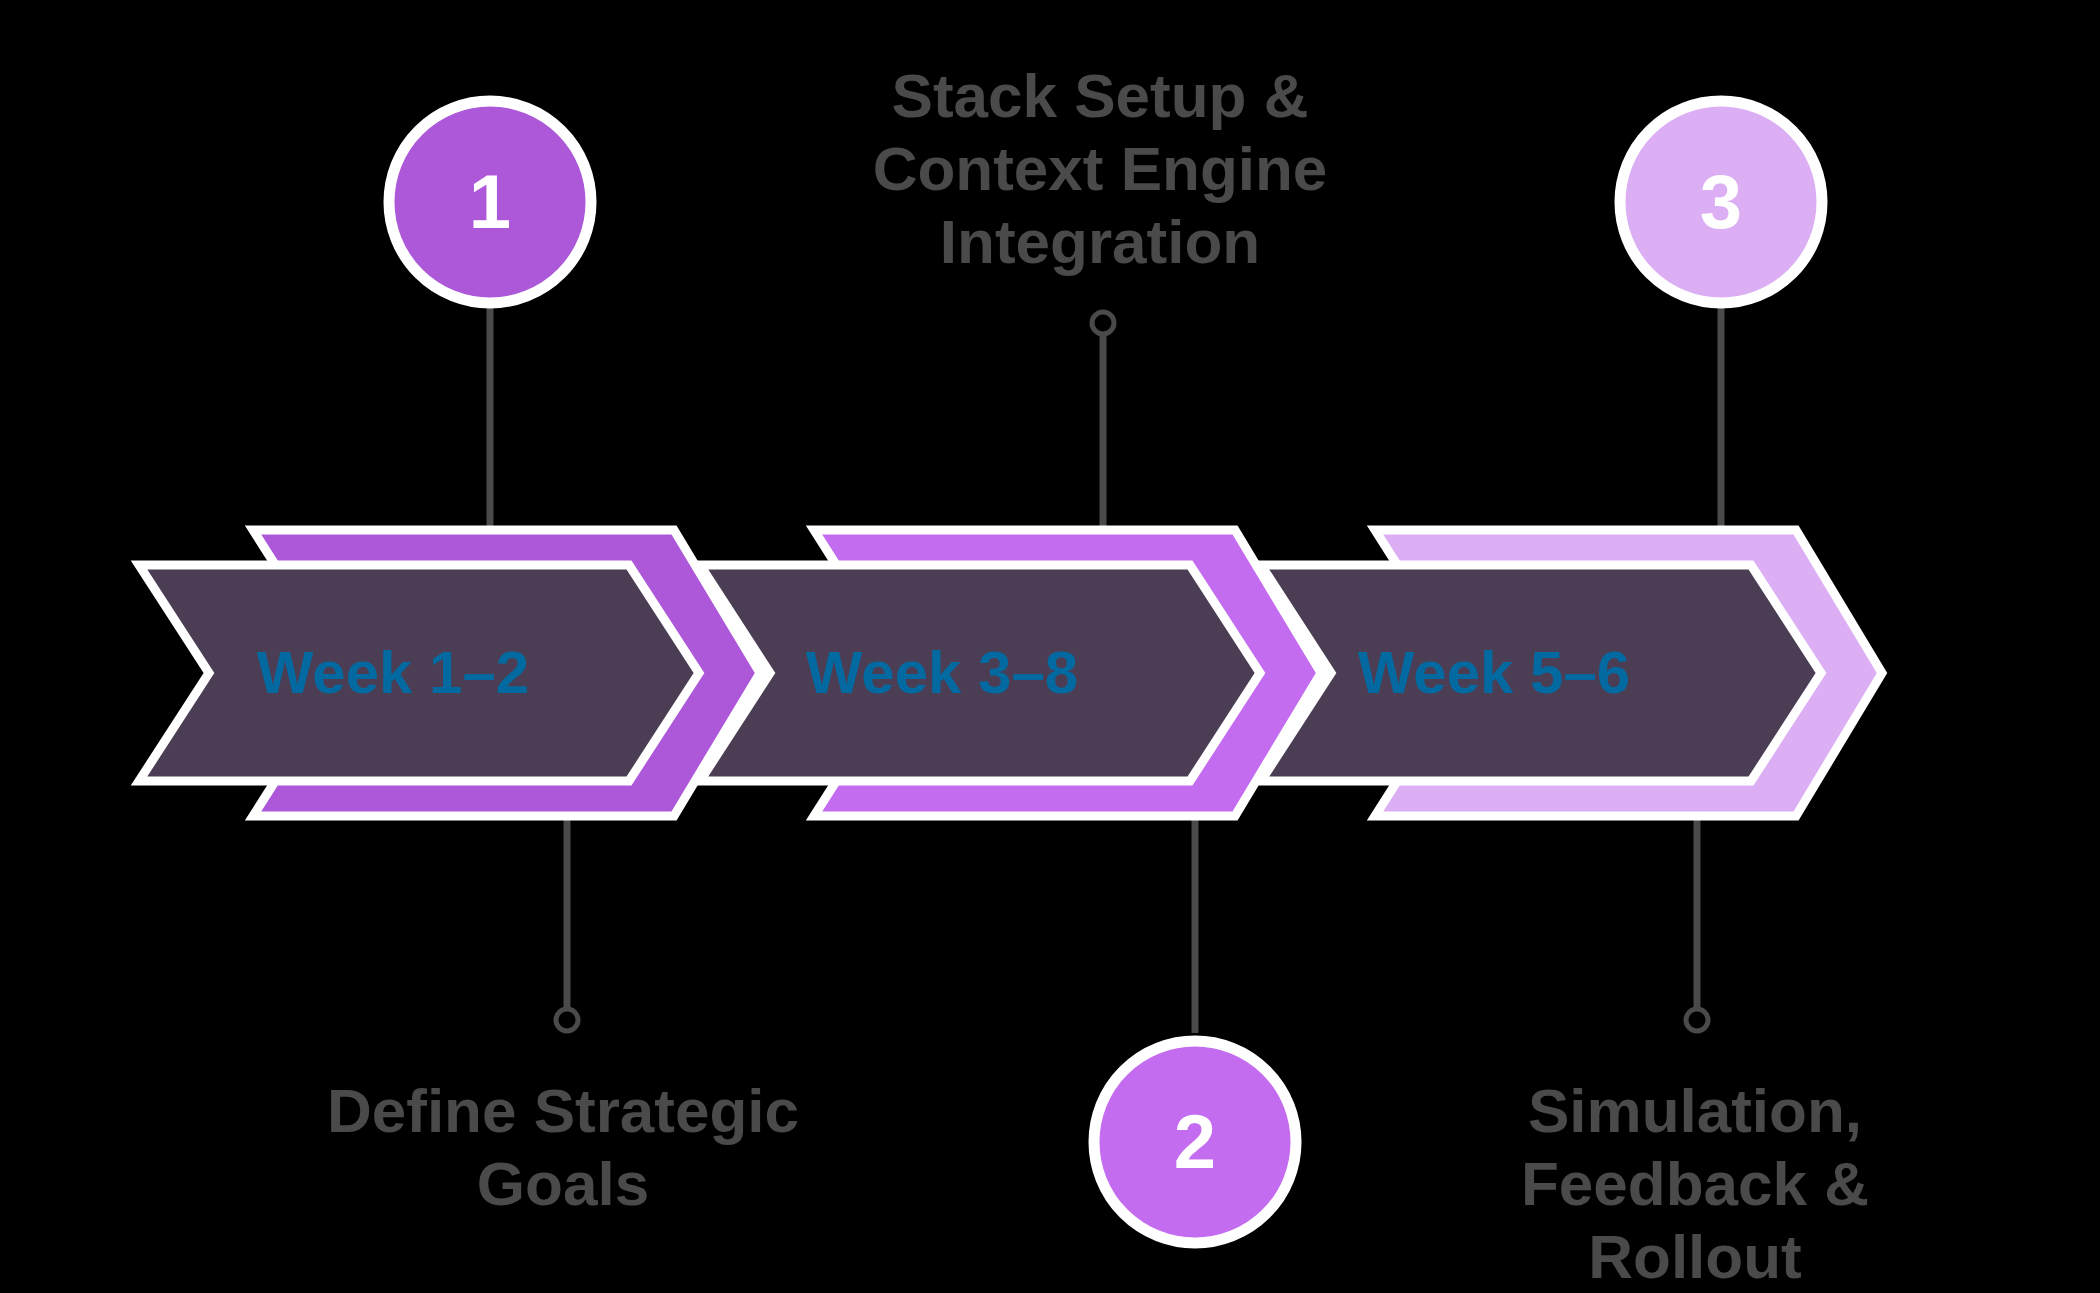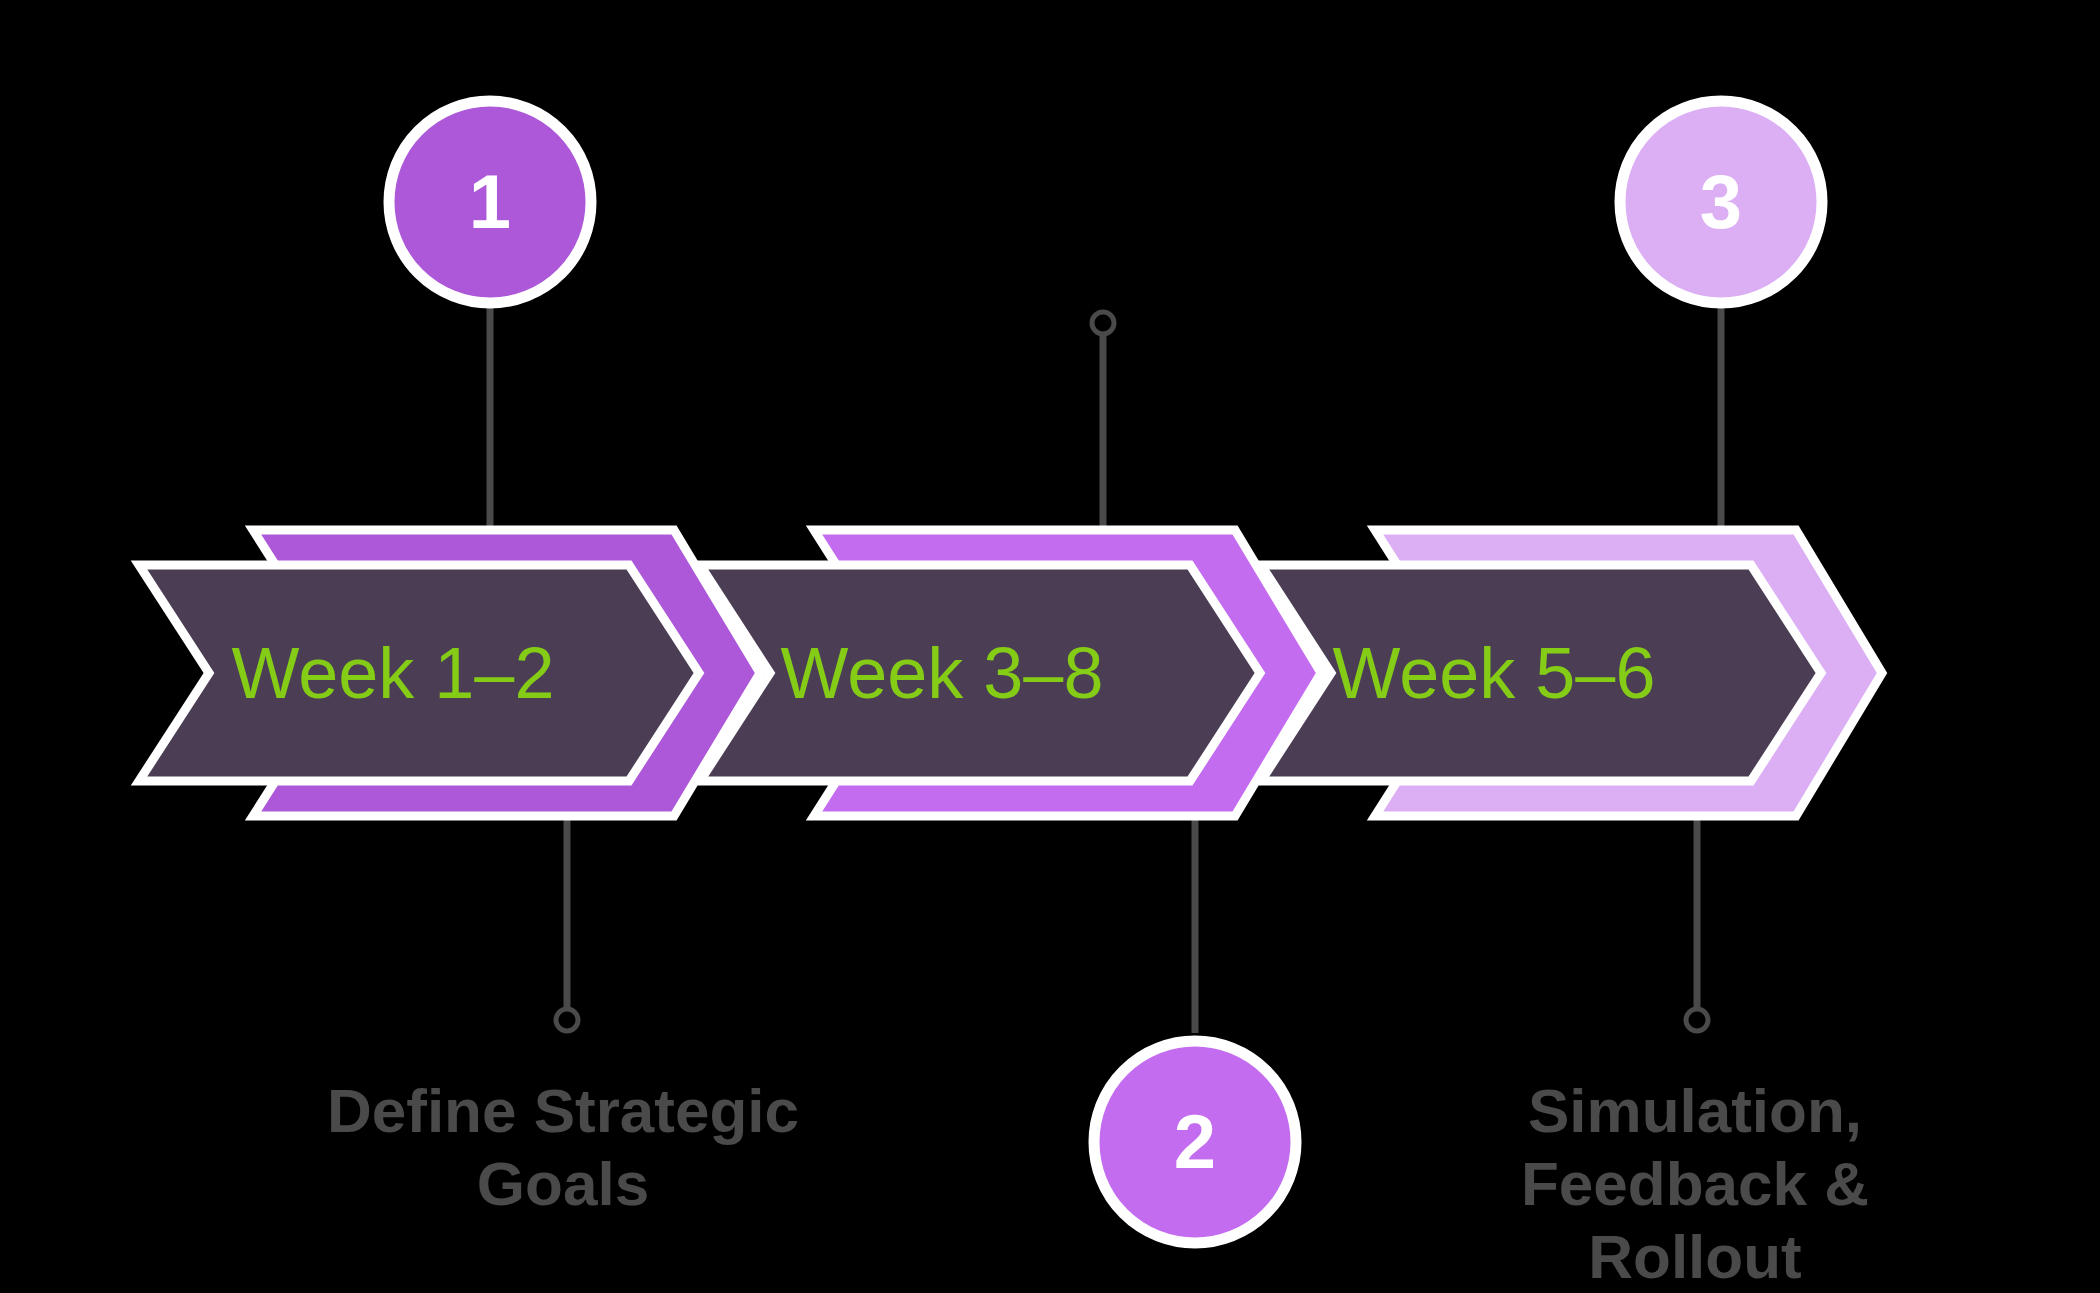--- a/index.html
+++ b/index.html
@@ -35,24 +35,24 @@
   }
   .connector-dot {
     fill: #000000;
     stroke: #4A4A4A;
     stroke-width: 5;
   }
   .week-label {
     position: absolute;
     width: 500px;
     text-align: center;
-    font-size: 72px;
+    font-size: 60px;
     line-height: 72px;
-    font-weight: 400;
-    color: #84cc16;
+    font-weight: 700;
+    color: #0369a1;
     top: 637px;
   }
   .step-number {
     position: absolute;
     width: 200px;
     text-align: center;
     font-size: 76px;
     line-height: 84px;
     font-weight: 700;
     color: #FFFFFF;
@@ -116,19 +116,22 @@
   </svg>
 
   <div class="week-label" id="week-label-1">Week 1–2</div>
   <div class="week-label" id="week-label-2">Week 3–8</div>
   <div class="week-label" id="week-label-3">Week 5–6</div>
 
   <div class="step-number" id="step-number-1">1</div>
   <div class="step-number" id="step-number-2">2</div>
   <div class="step-number" id="step-number-3">3</div>
 
+  <div class="annotation" id="annotation-top">Stack Setup &amp;
+Context Engine
+Integration</div>
   <div class="annotation" id="annotation-bottom-right">Simulation,
 Feedback &amp;
 Rollout</div>
   <div class="annotation" id="annotation-bottom-left">Define Strategic
 Goals</div>
 
 </div>
 
 </body></html>

